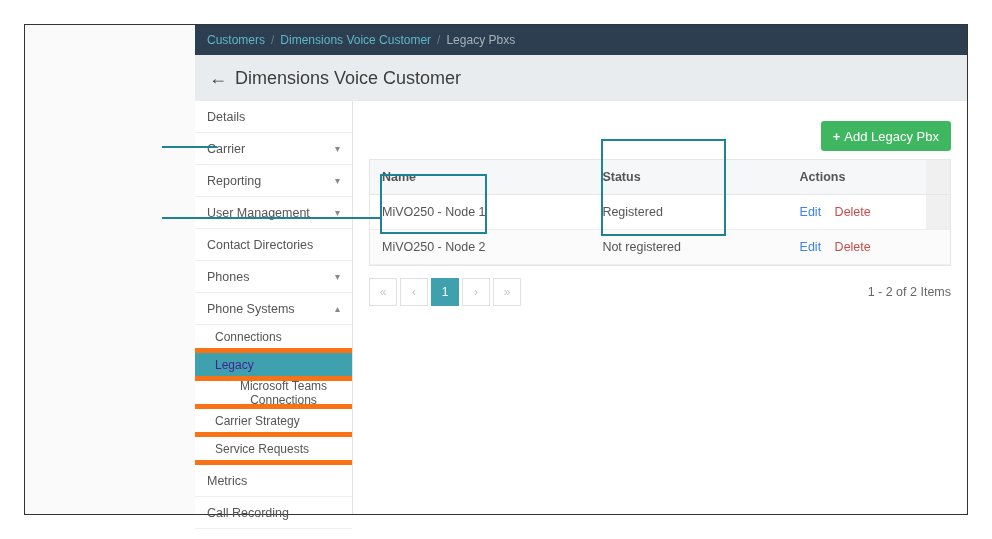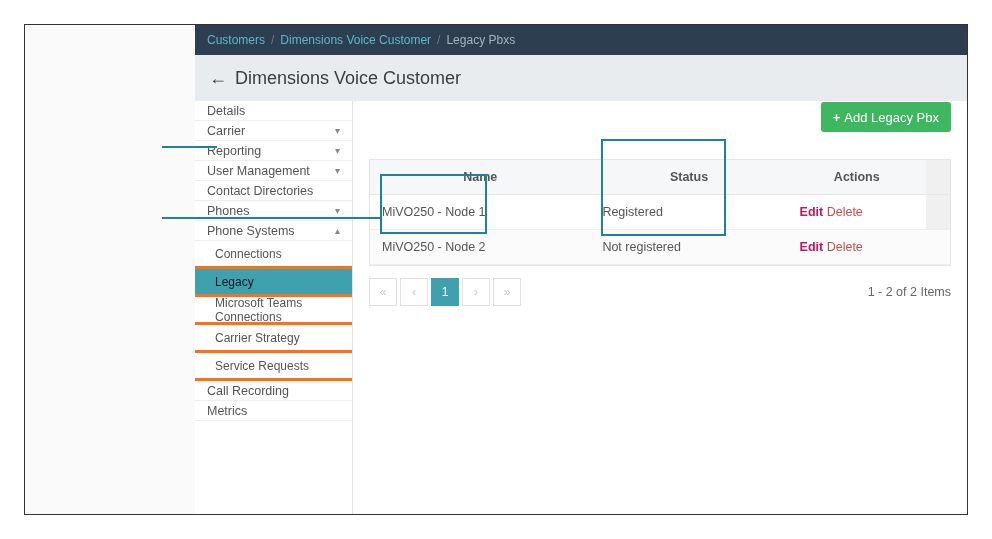--- a/index.html
+++ b/index.html
@@ -26,36 +26,36 @@
   
   .title-bar { height: 46px; background: #e8ecef; display: flex; align-items: center; padding-left: 14px; }
   .back-arrow { font-size: 18px; color: #3a3a3a; margin-right: 8px; cursor: pointer; }
   .page-title { font-size: 18px; font-weight: 400; color: #3d3d3d; }
 
   
   .content-row { display: flex; height: calc(100% - 76px); }
 
   
   .sidebar { width: 158px; border-right: 1px solid #e3e3e3; background: #fff; font-size: 12.5px; color: #555; }
-  .sb-item { display: flex; align-items: center; justify-content: space-between; height: 20px; padding: 0 12px; border-bottom: 1px solid #eee; cursor: pointer; }
-  .sb-sub { padding-left: 20px; height: 28px; display: flex; align-items: center; border-bottom: 3px solid #f97316; cursor: pointer; font-size: 12px; }
-  .sb-sub.active { background: #3ea1ad; color: #0f172a; }
+  .sb-item { display: flex; align-items: center; justify-content: space-between; height: 32px; padding: 0 12px; border-bottom: 1px solid #eee; cursor: pointer; }
+  .sb-sub { padding-left: 20px; height: 28px; display: flex; align-items: center; border-bottom: 5px solid #f97316; cursor: pointer; font-size: 12px; text-align: center; }
+  .sb-sub.active { background: #3ea1ad; color: #4c1d95; }
   .caret { font-size: 10px; color: #888; }
 
   
   .main { flex: 1; padding: 12px 16px 0 16px; position: relative; }
-  .add-btn { position: absolute; right: 16px; top: 1px; background: #3fb760; color: #fff; border: none; border-radius: 3px; height: 30px; padding: 0 12px; font-size: 13px; cursor: pointer; }
+  .add-btn { position: absolute; right: 16px; top: 20px; background: #3fb760; color: #fff; border: none; border-radius: 3px; height: 30px; padding: 0 12px; font-size: 13px; cursor: pointer; }
   .add-btn .plus { font-weight: bold; margin-right: 4px; }
 
   .table-wrap { margin-top: 46px; border: 1px solid #e6e6e6; }
   table { width: 100%; border-collapse: collapse; font-size: 12.5px; }
-  th { text-align: center; font-weight: 600; color: #555; padding: 10px 12px; background: #f6f7f8; border-bottom: 1px solid #e6e6e6; }
+  th { text-align: left; font-weight: 600; color: #555; padding: 10px 12px; background: #f6f7f8; border-bottom: 1px solid #e6e6e6; }
   td { padding: 10px 12px; border-bottom: 1px solid #eee; color: #555; }
   tr:nth-child(even) td { background: #fbfbfb; }
-  .ed { color: #be185d; cursor: pointer; margin-right: 0; font-weight: bold; }
+  .ed { color: #3b82f6; cursor: pointer; margin-right: 10px; }
   .del { color: #c94b4b; cursor: pointer; }
   .scroll-hint { width: 10px; background: #f0f0f0; }
 
   .pager { display: flex; align-items: center; margin-top: 12px; }
   .pg { width: 28px; height: 28px; display: flex; align-items: center; justify-content: center; border: 1px solid #e0e0e0; margin-right: 3px; color: #777; font-size: 12px; cursor: pointer; background: #fff; }
   .pg.cur { background: #3ea1ad; color: #fff; border-color: #3ea1ad; }
   .pg.dis { color: #c8c8c8; }
   .range { margin-left: auto; font-size: 12.5px; color: #666; text-align: right; }
 
   
@@ -115,24 +115,24 @@
           <div class="sb-item">
               <span>Phone Systems</span>
               <span class="caret">▴</span>
             </div>
           <div class="sb-sub">Connections</div>
           <div class="sb-sub active">Legacy</div>
           <div class="sb-sub">Microsoft Teams Connections</div>
           <div class="sb-sub">Carrier Strategy</div>
           <div class="sb-sub">Service Requests</div>
           <div class="sb-item">
-              <span>Call Recording</span>
+              <span>Metrics</span>
             </div>
           <div class="sb-item">
-              <span>Metrics</span>
+              <span>Call Recording</span>
             </div>
         </div>
 
         <div class="main">
           <button class="add-btn">
             <span class="plus">+</span><span>Add Legacy Pbx</span>
           </button>
 
           <div class="table-wrap">
             <table>

